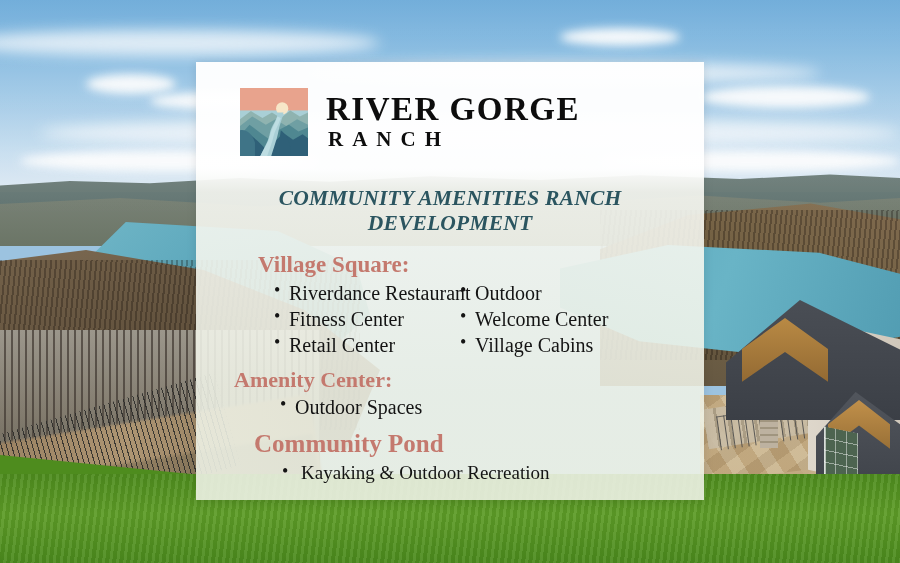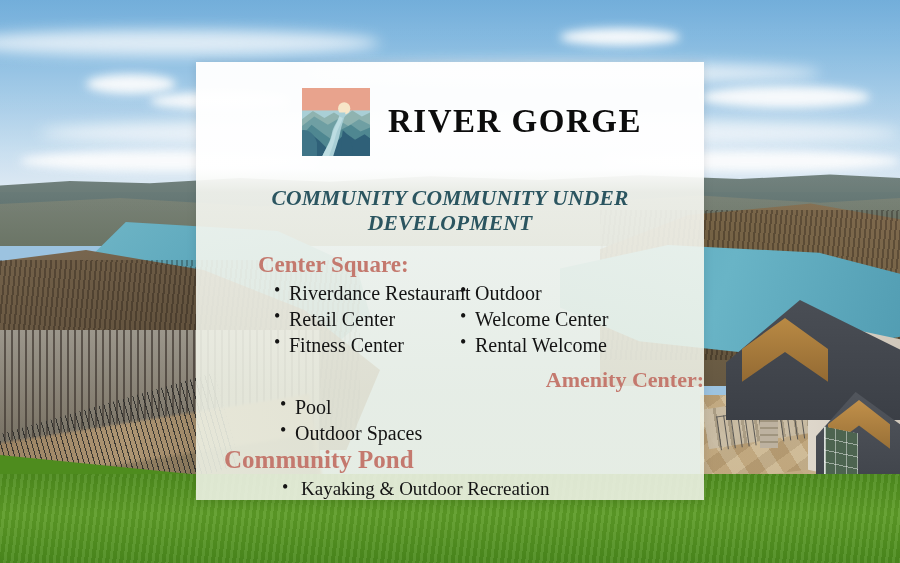--- a/index.html
+++ b/index.html
@@ -179,21 +179,21 @@
     position:absolute; left:196px; top:62px; width:508px; height:438px;
     background:linear-gradient(to bottom,
       rgba(255,255,255,.97) 0px,
       rgba(255,255,255,.96) 106px,
       rgba(247,248,242,.90) 130px,
       rgba(240,243,231,.88) 330px,
       rgba(237,241,228,.90) 438px);
     box-shadow:0 1px 10px rgba(0,0,0,.10);
   }
   .logo-band {
-    height:108px; display:flex; align-items:center; justify-content:center;
+    height:108px; display:flex; align-items:center; justify-content:flex-start;
     gap:18px; padding-top:12px;padding-left:44px;
   }
   .logo-mark { width:68px; height:68px; display:block; flex:0 0 auto; }
   .wordmark { display:flex; flex-direction:column; justify-content:center; }
   .brand-main {
     font-family:"Liberation Serif", serif;
     font-weight:bold; font-size:33px; letter-spacing:1.5px;
     color:#0d0d0d; line-height:1.02;
   }
   .brand-sub {
@@ -205,22 +205,22 @@
   .headline {
     text-align:center; font-style:italic; font-weight:bold;
     font-size:21.5px; color:#2b5560; letter-spacing:.2px;
     margin-top:16px;
   }
 
   .section-title {
     font-weight:bold; color:#c4796e; line-height:1.1;
   }
   .sec-village { font-size:23px; padding-left:62px; margin-top:16px; }
-  .sec-amenity { font-size:22px; padding-left:38px; margin-top:10px;text-align:right; }
-  .sec-pond    { font-size:25px; padding-left:28px; }
+  .sec-amenity { font-size:22px; padding-left:38px; margin-top:10px; }
+  .sec-pond    { font-size:25px; padding-left:58px; margin-top:10px; }
 
   .cols { display:flex; margin-top:3px; }
   .col-left { width:246px; padding-left:78px; }
   .col-right { width:240px; padding-left:18px; }
 
   ul { list-style:none; }
   li {
     font-size:20px; color:#141414; line-height:1.30;
     position:relative; padding-left:15px; white-space:nowrap;
   }
@@ -294,43 +294,43 @@
       <path d="M0 56 L18 42 L38 54 L52 46 L68 56 L84 46 L100 54 L100 100 L0 100 Z" fill="#6f9fa3"></path>
       <path d="M0 70 L14 54 L30 66 L44 76 L56 62 L72 54 L86 64 L100 58 L100 100 L0 100 Z" fill="#4f8791"></path>
       <path d="M0 84 L12 66 L26 78 L40 92 L52 78 L64 66 L78 76 L92 68 L100 74 L100 100 L0 100 Z" fill="#2f6078"></path>
       <path d="M56 36 C54 48 46 56 44 66 C42 78 36 86 30 100 L46 100 C50 86 54 76 56 66 C58 54 62 46 64 36 Z" fill="#a9cfd6"></path>
       <path d="M30 100 C36 88 42 80 44 70 C46 60 52 52 55 42 L60 44 C57 54 51 62 49 72 C47 82 43 90 40 100 Z" fill="#bddde2"></path>
       <path d="M60 62 C66 66 72 76 74 88 L74 100 L58 100 C58 88 58 72 60 62 Z" fill="#2f6078"></path>
       <path d="M0 62 C10 60 18 68 22 80 L22 100 L0 100 Z" fill="#3f7487"></path>
     </svg>
     <div class="wordmark">
       <div class="brand-main">RIVER GORGE</div>
+      <div class="brand-sub">RANCH</div>
     </div>
   </div>
 
-  <div class="headline">COMMUNITY COMMUNITY UNDER DEVELOPMENT</div>
-
-  <div class="section-title sec-village">Center Square:</div>
+  <div class="headline">COMMUNITY AMENITIES RANCH DEVELOPMENT</div>
+
+  <div class="section-title sec-village">Village Square:</div>
 
   <div class="cols">
     <ul class="col-left">
       <li>Riverdance Restaurant</li>
+      <li>Fitness Center</li>
       <li>Retail Center</li>
-      <li>Fitness Center</li>
     </ul>
     <ul class="col-right">
       <li>Outdoor</li>
       <li>Welcome Center</li>
-      <li>Rental Welcome</li>
+      <li>Village Cabins</li>
     </ul>
   </div>
 
   <div class="section-title sec-amenity">Amenity Center:</div>
   <ul class="list-indent">
-    <li>Pool</li>
     <li>Outdoor Spaces</li>
   </ul>
 
   <div class="section-title sec-pond">Community Pond</div>
   <ul class="list-indent2">
     <li>Kayaking &amp; Outdoor Recreation</li>
   </ul>
 
 </div>
 

